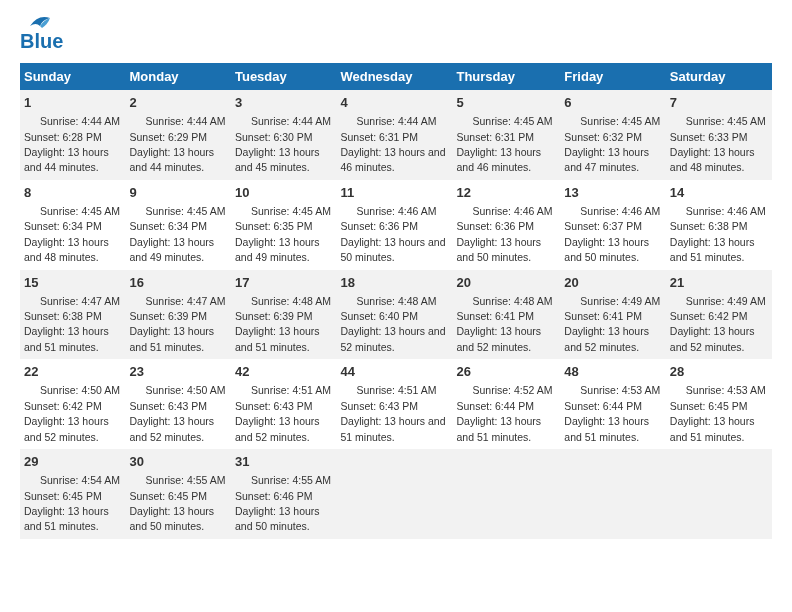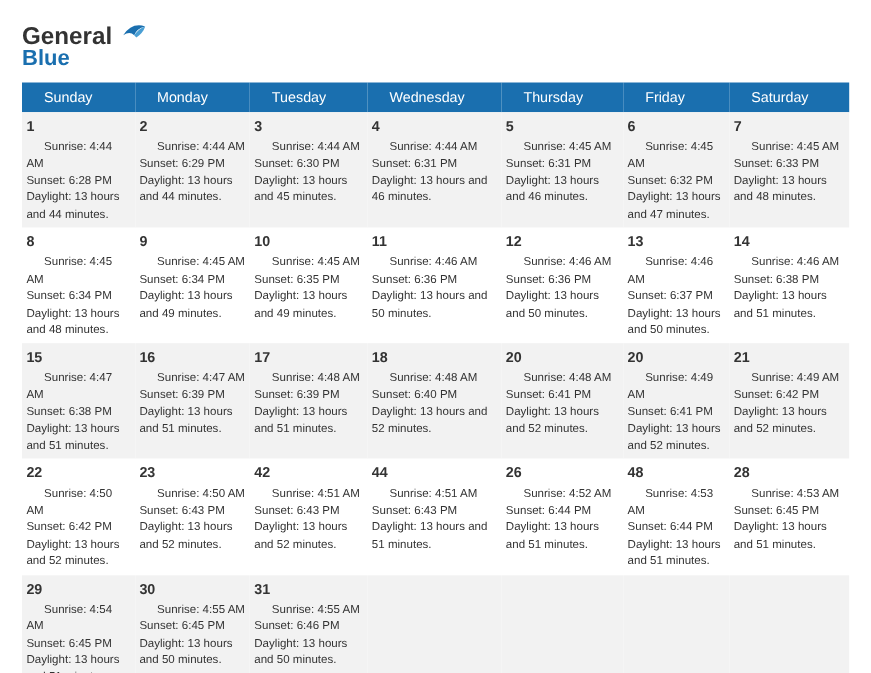--- a/index.html
+++ b/index.html
@@ -36,24 +36,24 @@
     table {
       width: 100%;
       border-collapse: collapse;
       font-size: 11px;
     }
     thead tr {
       background-color: #1a6faf;
       color: white;
     }
     thead th {
-      padding: 6px 20px;
+      padding: 6px 4px;
       text-align: left;
       font-size: 13px;
-      font-weight: normal;
+      font-weight: bold;
     }
     tbody tr {
       vertical-align: top;
     }
     tbody tr:nth-child(odd) {
       background-color: #f2f2f2;
     }
     tbody tr:nth-child(even) {
       background-color: #ffffff;
     }
@@ -74,21 +74,20 @@
       color: #333;
       margin-left: 16px;
     }
   </style>
 </head>
 <body>
 
 <div class="header-area">
   <div class="logo">
     <div style="display:flex; align-items:center;">
-      <span style="font-size:22px; font-weight:bold; color:#333;">General</span>
       <svg width="32" height="22" viewBox="0 0 32 22" style="margin-left:2px; margin-top:-8px;">
         <path d="M8,14 Q16,2 28,6 Q20,8 18,14 Q14,10 8,14 Z" fill="#1a6faf"></path>
         <path d="M18,14 Q22,8 28,6 Q26,12 20,16 Z" fill="#4a9fd4"></path>
       </svg>
     </div>
     <span style="font-size:20px; font-weight:bold; color:#1a6faf; margin-top:-4px;">Blue</span>
   </div>
   <div class="title-area">
     <div class="main-title"></div>
     <div class="subtitle"></div>

